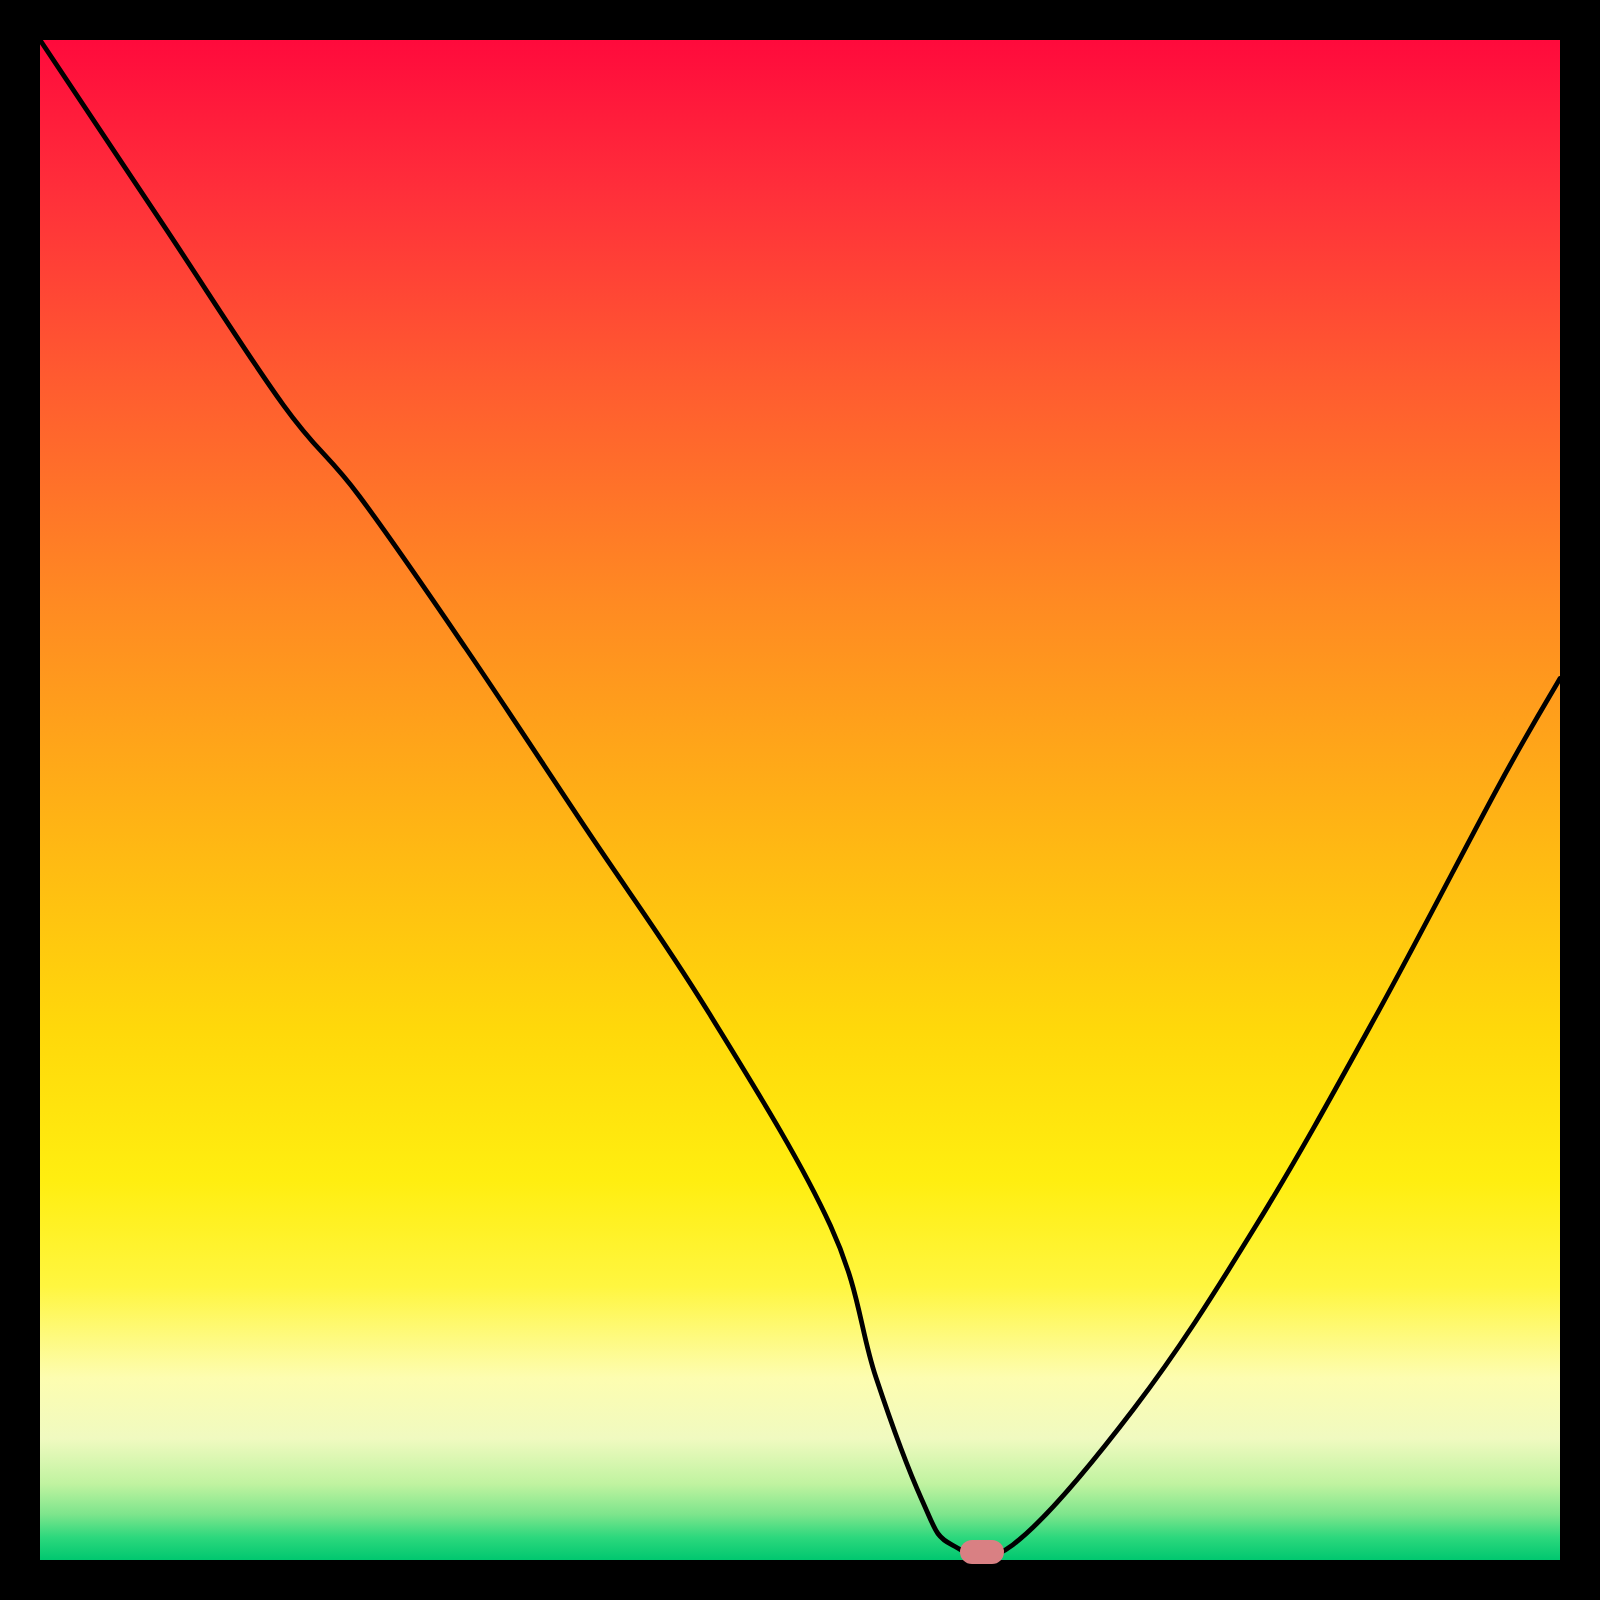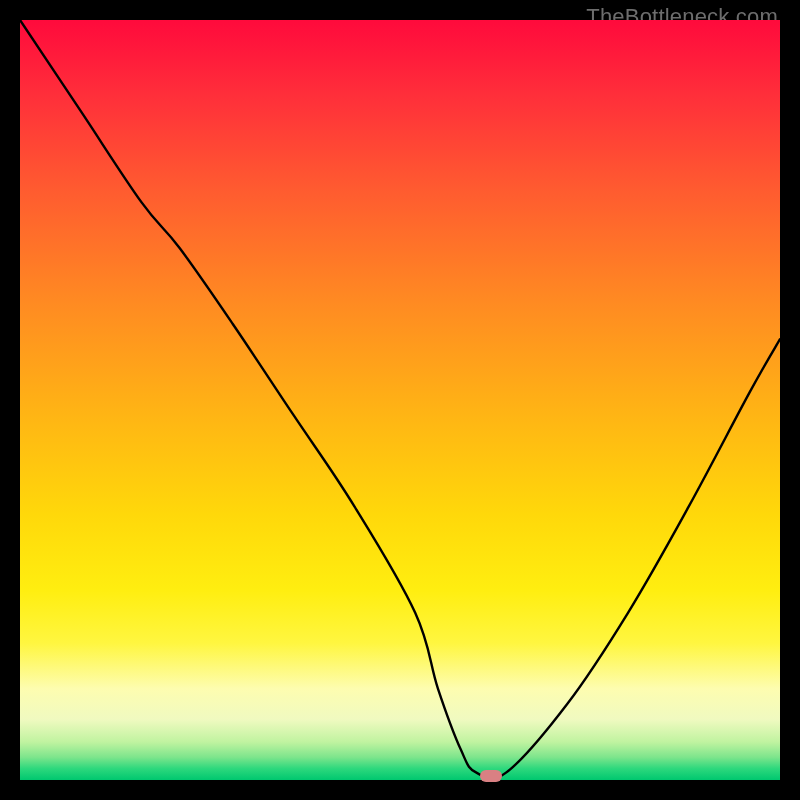--- a/index.html
+++ b/index.html
@@ -66,21 +66,20 @@
     border-radius: 6px;
     background: #d98083;
     transform: translate(-50%, -50%);
   }
 </style>
 </head>
 <body>
 
 <div class="frame">
 
-  <div class="watermark">TheBottleneck.com</div>
 
   <div class="plot-area">
     <svg class="curve" viewBox="0 0 760 760" preserveAspectRatio="none">
       <path id="curve-path" fill="none" stroke="#000" stroke-width="2.4" stroke-linejoin="round" stroke-linecap="round" d="M 0.0 0.0 C 10.9 16.4, 38.9 58.4, 60.8 91.2 C 82.7 124.0, 103.8 157.8, 121.6 182.4 C 139.4 207.0, 143.2 206.1, 159.6 228.0 C 176.0 249.9, 192.3 273.9, 212.8 304.0 C 233.3 334.1, 251.7 362.4, 273.6 395.2 C 295.5 428.0, 312.5 450.8, 334.4 486.4 C 356.3 522.0, 380.2 560.0, 395.2 592.8 C 410.2 625.6, 409.8 644.2, 418.0 668.8 C 426.2 693.4, 434.0 714.6, 440.8 729.6 C 447.6 744.6, 447.8 748.3, 456.0 752.4 C 464.2 756.5, 470.0 764.7, 486.4 752.4 C 502.8 740.1, 525.3 712.7, 547.2 684.0 C 569.1 655.3, 586.1 628.4, 608.0 592.8 C 629.9 557.2, 646.9 526.1, 668.8 486.4 C 690.7 446.7, 713.2 402.5, 729.6 372.4 C 746.0 342.3, 754.5 328.8, 760.0 319.2"></path>
     </svg>
     <div id="marker" class="marker" style="left: 471.2px; top: 756.2px; background: rgb(217, 128, 131);"></div>
   </div>
 
 </div>
 

